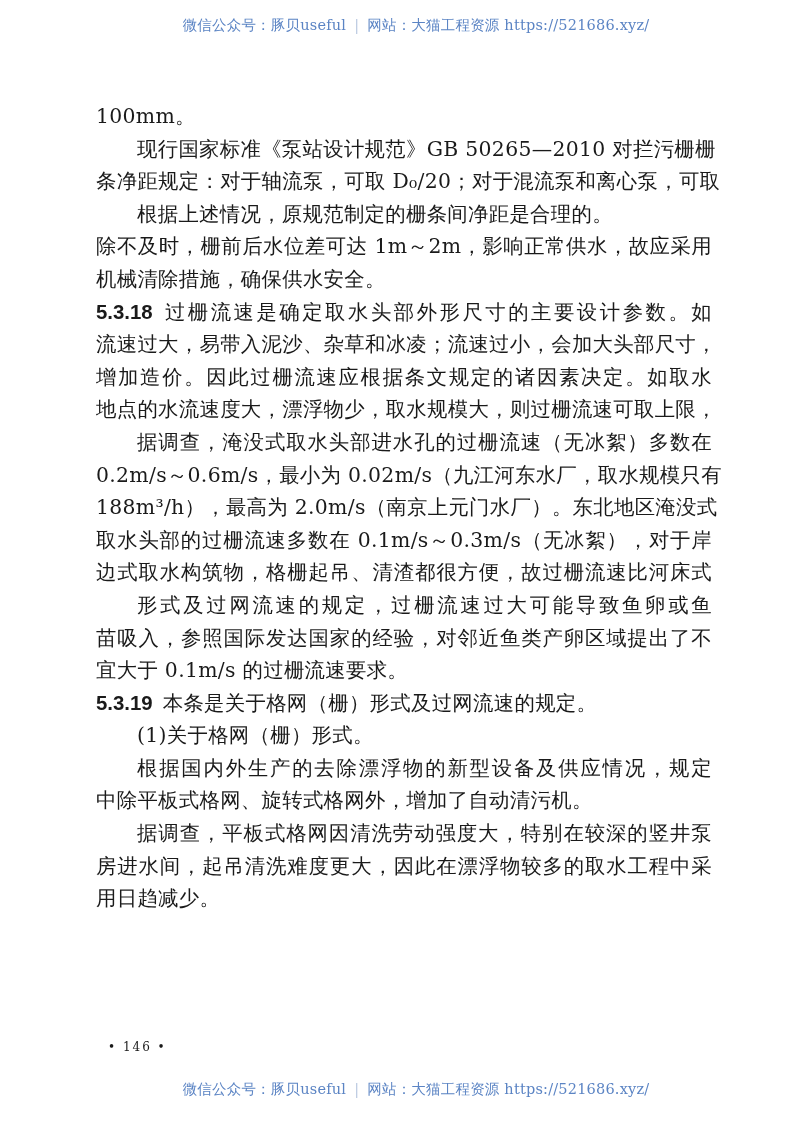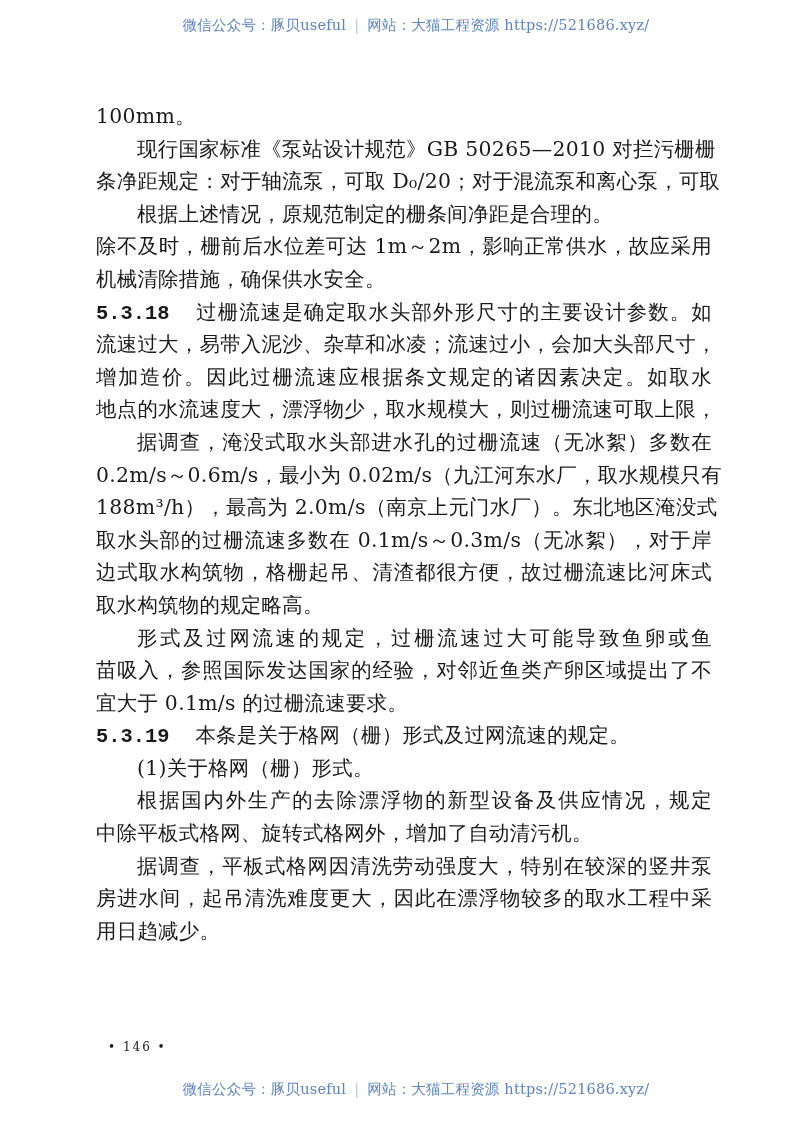--- a/index.html
+++ b/index.html
@@ -17,21 +17,21 @@
     .wm-bottom { top: 1080px; }
     .page {
       position: absolute; left: 96px; top: 100px; width: 616px;
     }
     .line {
       height: 32.6px; line-height: 32.6px; font-size: 20.4px; white-space: nowrap;
       text-align: justify; text-align-last: justify; letter-spacing: 0.3px;
     }
     .line.last { text-align-last: left; }
     .line.indent { padding-left: 41px; }
-    .sec { font-weight: bold; font-family: Liberation Mono, monospace; margin-right: 26px; letter-spacing: 0; }
+    .sec { font-weight: bold; font-family: Liberation Sans, sans-serif; margin-right: 10px; letter-spacing: 0; }
     .pageno { position: absolute; left: 108px; top: 1040px; font-size: 12px; letter-spacing: 2px; }
   </style>
 </head>
 <body>
 
 <div class="watermark wm-top">
   <span>微信公众号：豚贝useful</span><span class="sep">|</span><span>网站：大猫工程资源 https://521686.xyz/</span>
 </div>
 
 <div class="page">
@@ -43,21 +43,20 @@
   <div class="line last">机械清除措施，确保供水安全。</div>
   <div class="line"><span class="sec">5.3.18</span><span>过栅流速是确定取水头部外形尺寸的主要设计参数。如</span></div>
   <div class="line">流速过大，易带入泥沙、杂草和冰凌；流速过小，会加大头部尺寸，</div>
   <div class="line">增加造价。因此过栅流速应根据条文规定的诸因素决定。如取水</div>
   <div class="line">地点的水流速度大，漂浮物少，取水规模大，则过栅流速可取上限，</div>
   <div class="line indent">据调查，淹没式取水头部进水孔的过栅流速（无冰絮）多数在</div>
   <div class="line">0.2m/s～0.6m/s，最小为 0.02m/s（九江河东水厂，取水规模只有</div>
   <div class="line">188m³/h），最高为 2.0m/s（南京上元门水厂）。东北地区淹没式</div>
   <div class="line">取水头部的过栅流速多数在 0.1m/s～0.3m/s（无冰絮），对于岸</div>
   <div class="line">边式取水构筑物，格栅起吊、清渣都很方便，故过栅流速比河床式</div>
-  <div class="line last">取水构筑物的规定略高。</div>
   <div class="line indent">形式及过网流速的规定，过栅流速过大可能导致鱼卵或鱼</div>
   <div class="line">苗吸入，参照国际发达国家的经验，对邻近鱼类产卵区域提出了不</div>
   <div class="line last">宜大于 0.1m/s 的过栅流速要求。</div>
   <div class="line last"><span class="sec">5.3.19</span><span>本条是关于格网（栅）形式及过网流速的规定。</span></div>
   <div class="line indent last">(1)关于格网（栅）形式。</div>
   <div class="line indent">根据国内外生产的去除漂浮物的新型设备及供应情况，规定</div>
   <div class="line last">中除平板式格网、旋转式格网外，增加了自动清污机。</div>
   <div class="line indent">据调查，平板式格网因清洗劳动强度大，特别在较深的竖井泵</div>
   <div class="line">房进水间，起吊清洗难度更大，因此在漂浮物较多的取水工程中采</div>
   <div class="line last">用日趋减少。</div>

